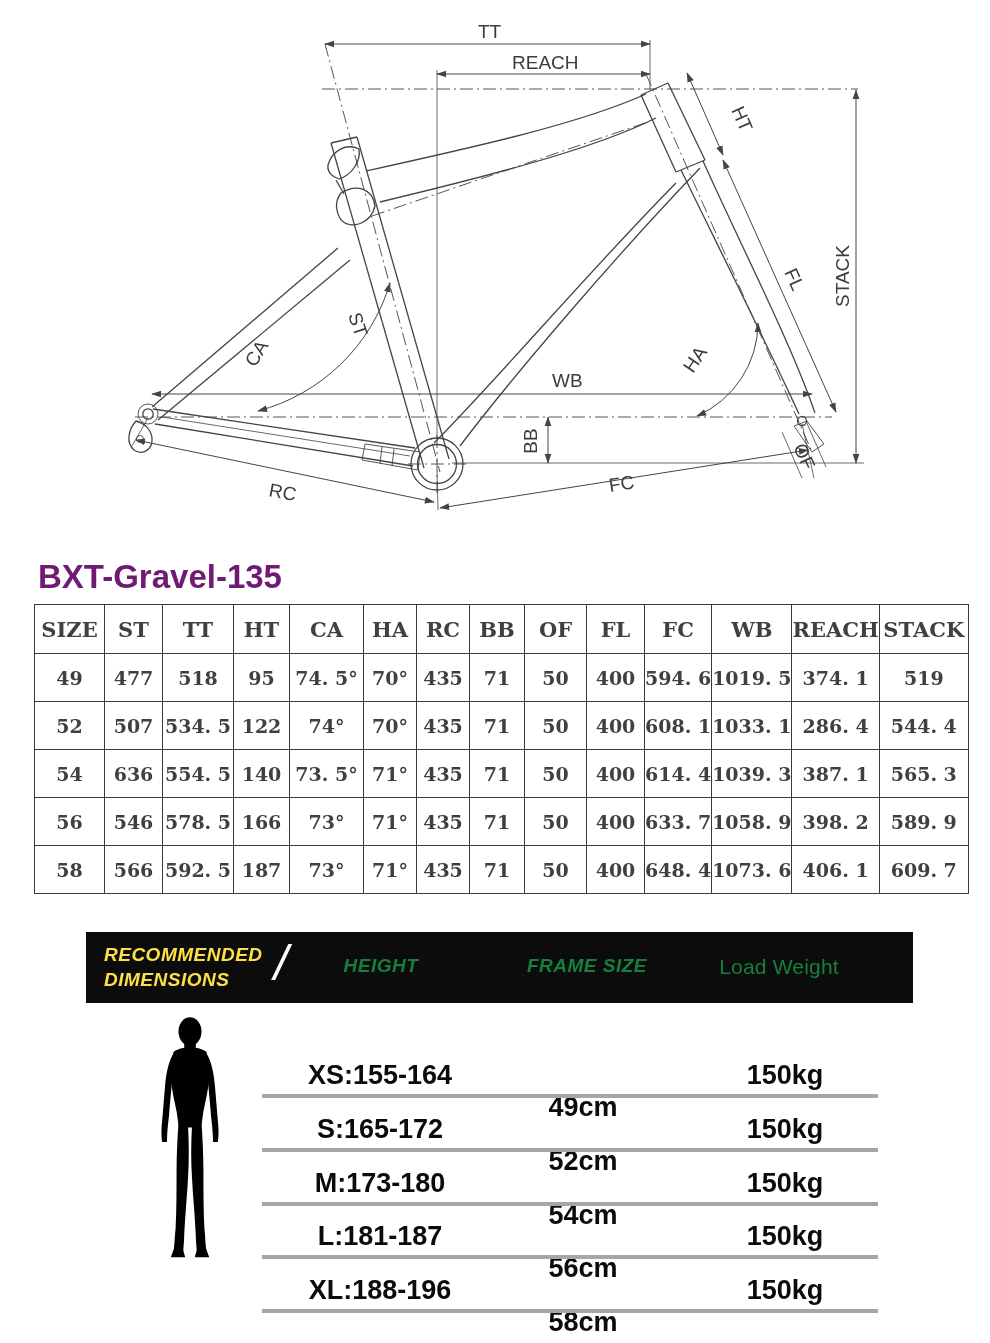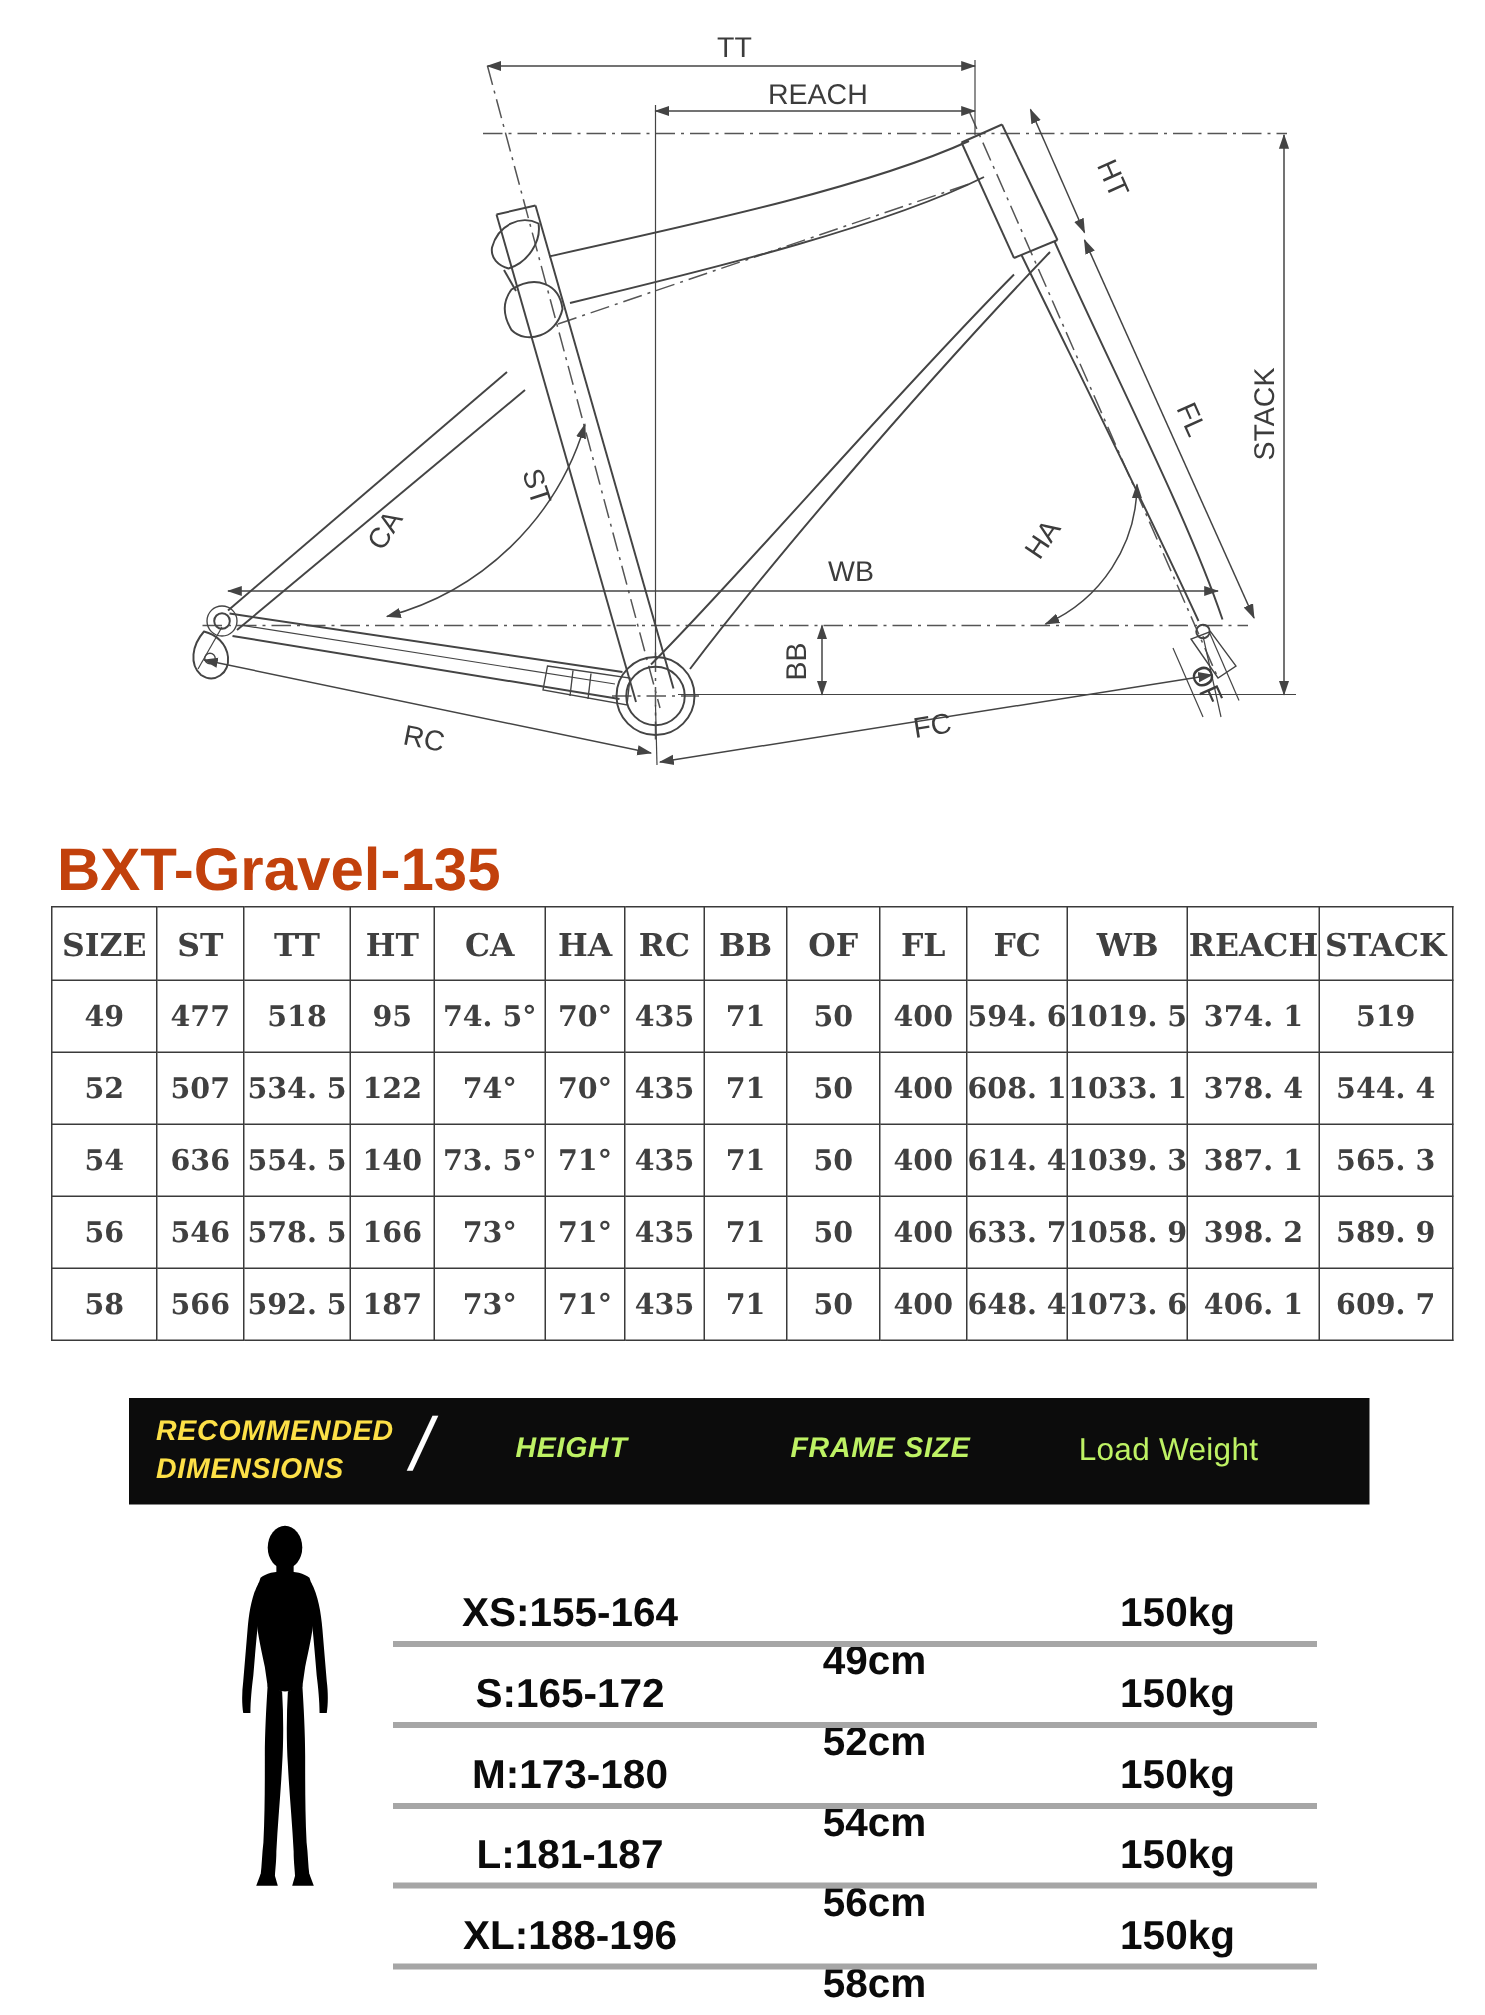--- a/index.html
+++ b/index.html
@@ -2,36 +2,36 @@
 <html><head>
 <meta charset="utf-8">
 <style>
   html,body{margin:0;padding:0;background:#fff;}
   .page{position:relative;width:990px;height:1343px;background:#fff;overflow:hidden;
         font-family:"Liberation Sans",sans-serif;color:#000;}
   
   #diagram{position:absolute;left:0;top:0;}
   .dim-label{font-family:"Liberation Sans",sans-serif;font-size:19px;fill:#3c3c3c;}
   
-  .title{position:absolute;left:38px;top:558px;font-size:40px;font-weight:bold;
-         letter-spacing:0px;color:#c2410c;}
+  .title{position:absolute;left:38px;top:558px;font-size:33px;font-weight:bold;
+         letter-spacing:0px;color:#701a75;}
   
   table.geo{position:absolute;left:34px;top:604px;border-collapse:collapse;table-layout:fixed;
             font-family:"DejaVu Serif","Liberation Serif",serif;font-weight:bold;color:#404040;}
   .geo th,.geo td{border:1.6px solid #3a3a3a;text-align:center;vertical-align:middle;
             padding:0;white-space:nowrap;overflow:hidden;}
   .geo th{height:48px;font-size:21px;}
   .geo td{height:47px;font-size:19px;}
   
   .rec-bar{position:absolute;left:86px;top:932px;width:827px;height:71px;background:#0c0c0c;}
   .rec-title{position:absolute;left:18px;top:11px;color:#fde047;font-style:italic;font-weight:bold;
              font-size:19px;line-height:1.3;letter-spacing:.5px;white-space:pre-line;}
   .rec-slash{position:absolute;left:188px;top:2px;color:#fff;font-style:italic;
              font-size:50px;font-weight:300;}
-  .rec-col{position:absolute;top:23px;transform:translateX(-50%);color:#bef264;
+  .rec-col{position:absolute;top:23px;transform:translateX(-50%);color:#15803d;
            font-style:italic;font-weight:bold;font-size:19px;letter-spacing:.5px;}
   .rec-col.plain{font-style:normal;font-weight:normal;font-size:21px;letter-spacing:.2px;}
   
   .silhouette{position:absolute;left:142px;top:1016px;}
   .size-rows{position:absolute;left:0;top:0;width:990px;}
   .size-row{position:absolute;left:0;width:990px;height:40px;}
   .size-row span{position:absolute;display:block;text-align:center;font-weight:bold;
                  font-size:27px;color:#0b0b0b;}
   .size-row .c-height{left:266px;width:228px;}
   .size-row .c-frame{left:513px;width:140px;margin-top:32px;}
@@ -204,21 +204,21 @@
           <td>534. 5</td>
           <td>122</td>
           <td>74°</td>
           <td>70°</td>
           <td>435</td>
           <td>71</td>
           <td>50</td>
           <td>400</td>
           <td>608. 1</td>
           <td>1033. 1</td>
-          <td>378. 4</td>
+          <td>286. 4</td>
           <td>544. 4</td>
         </tr>
         <tr>
           <td>54</td>
           <td>636</td>
           <td>554. 5</td>
           <td>140</td>
           <td>73. 5°</td>
           <td>71°</td>
           <td>435</td>

